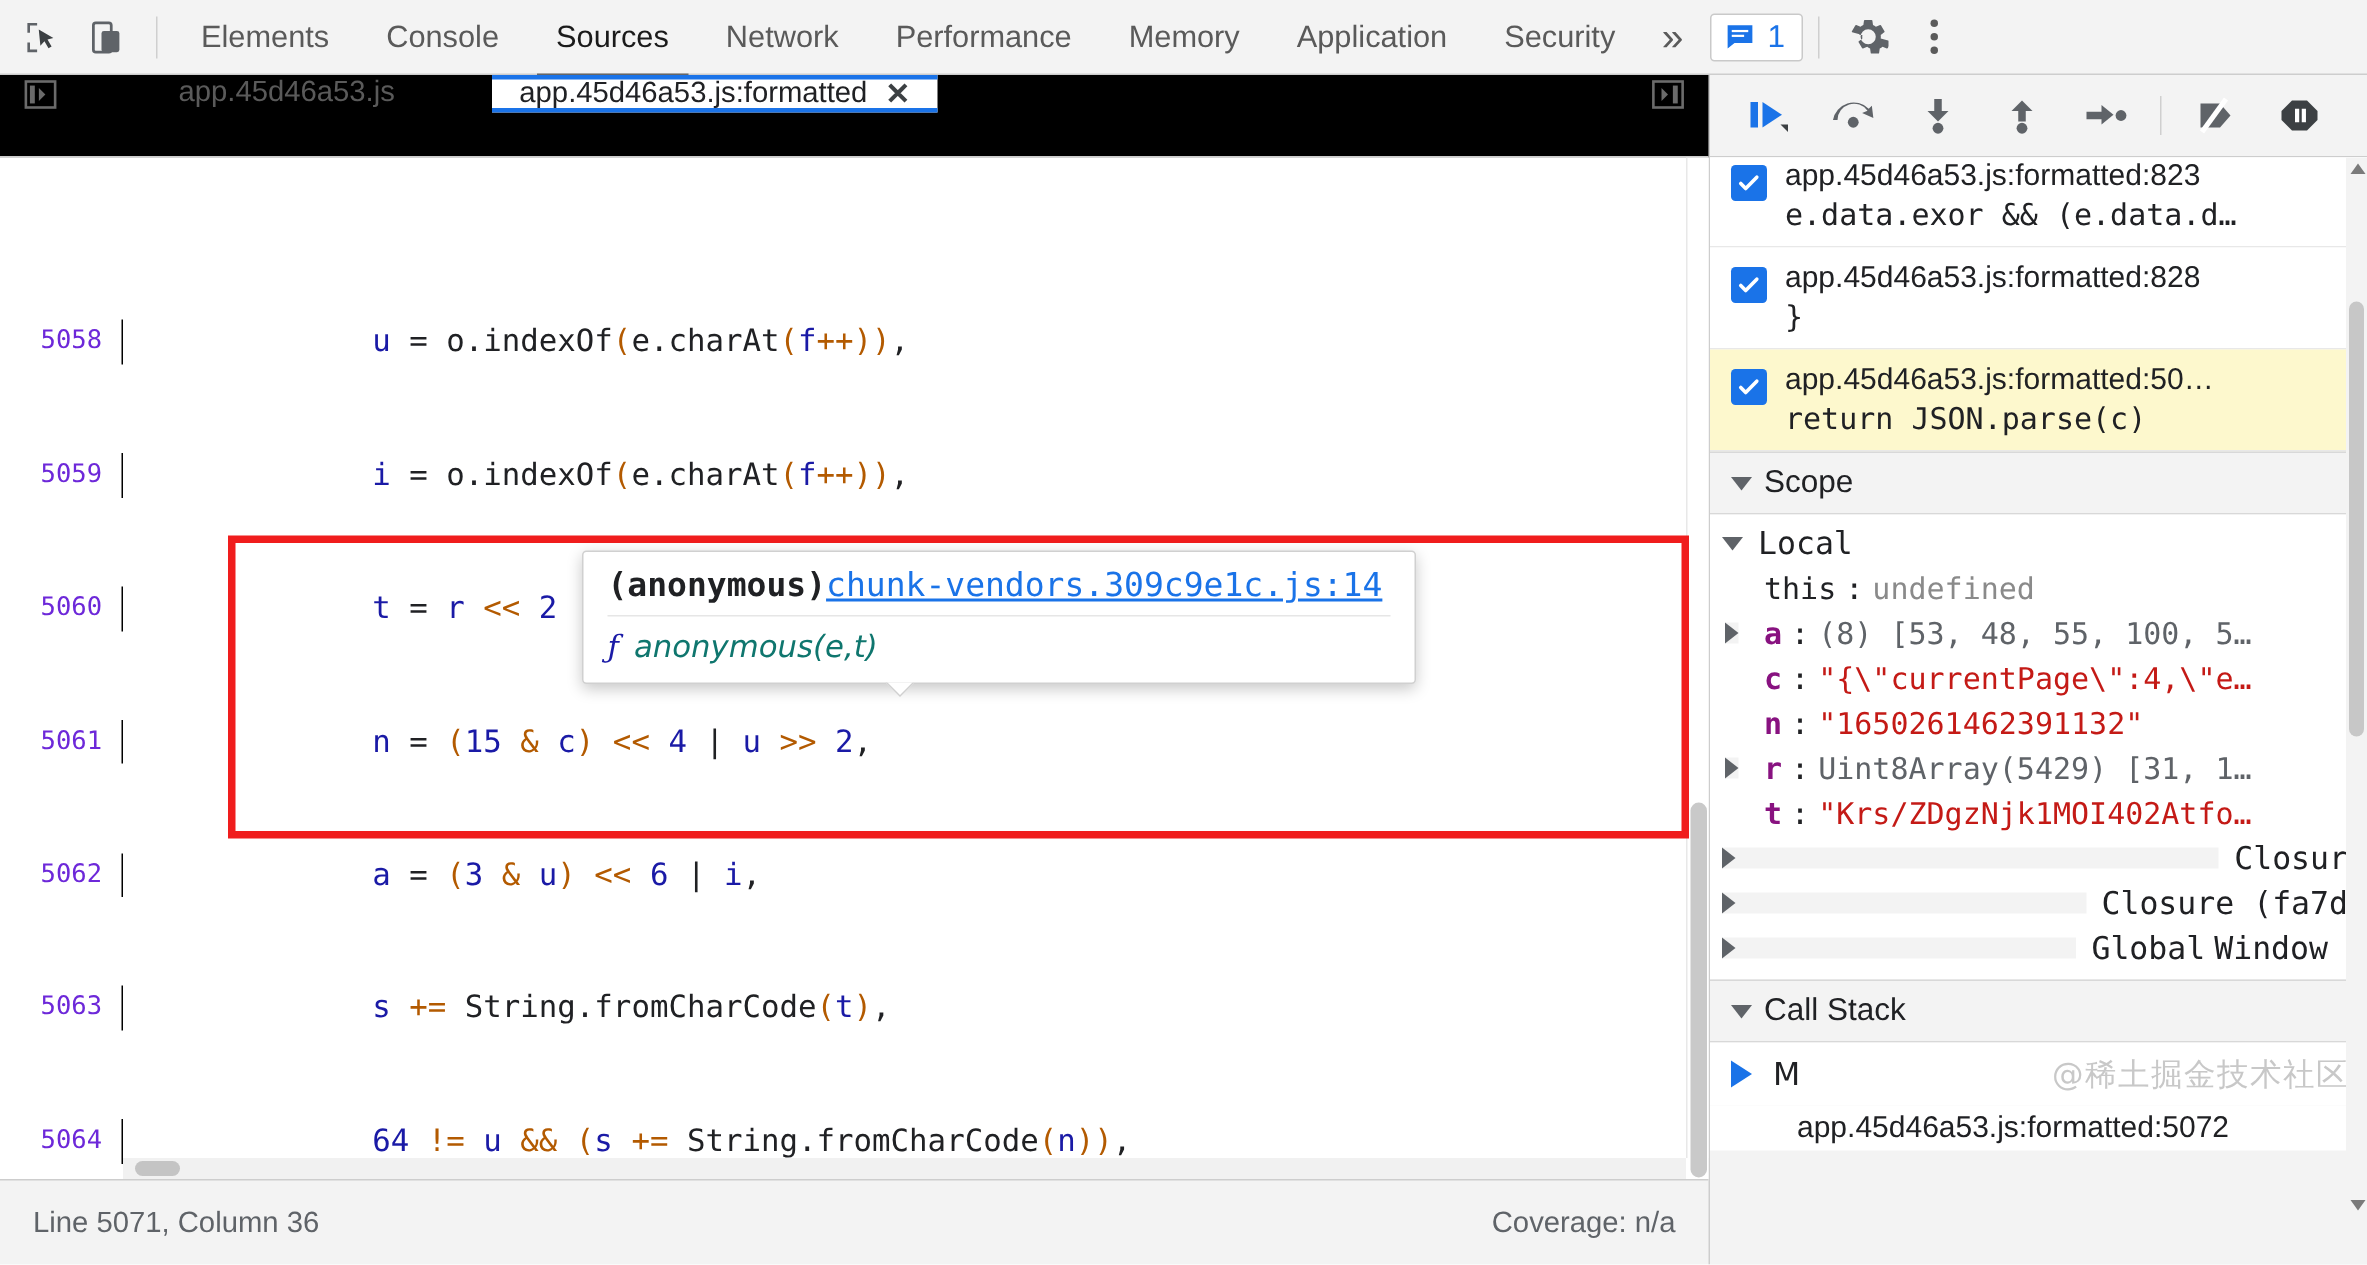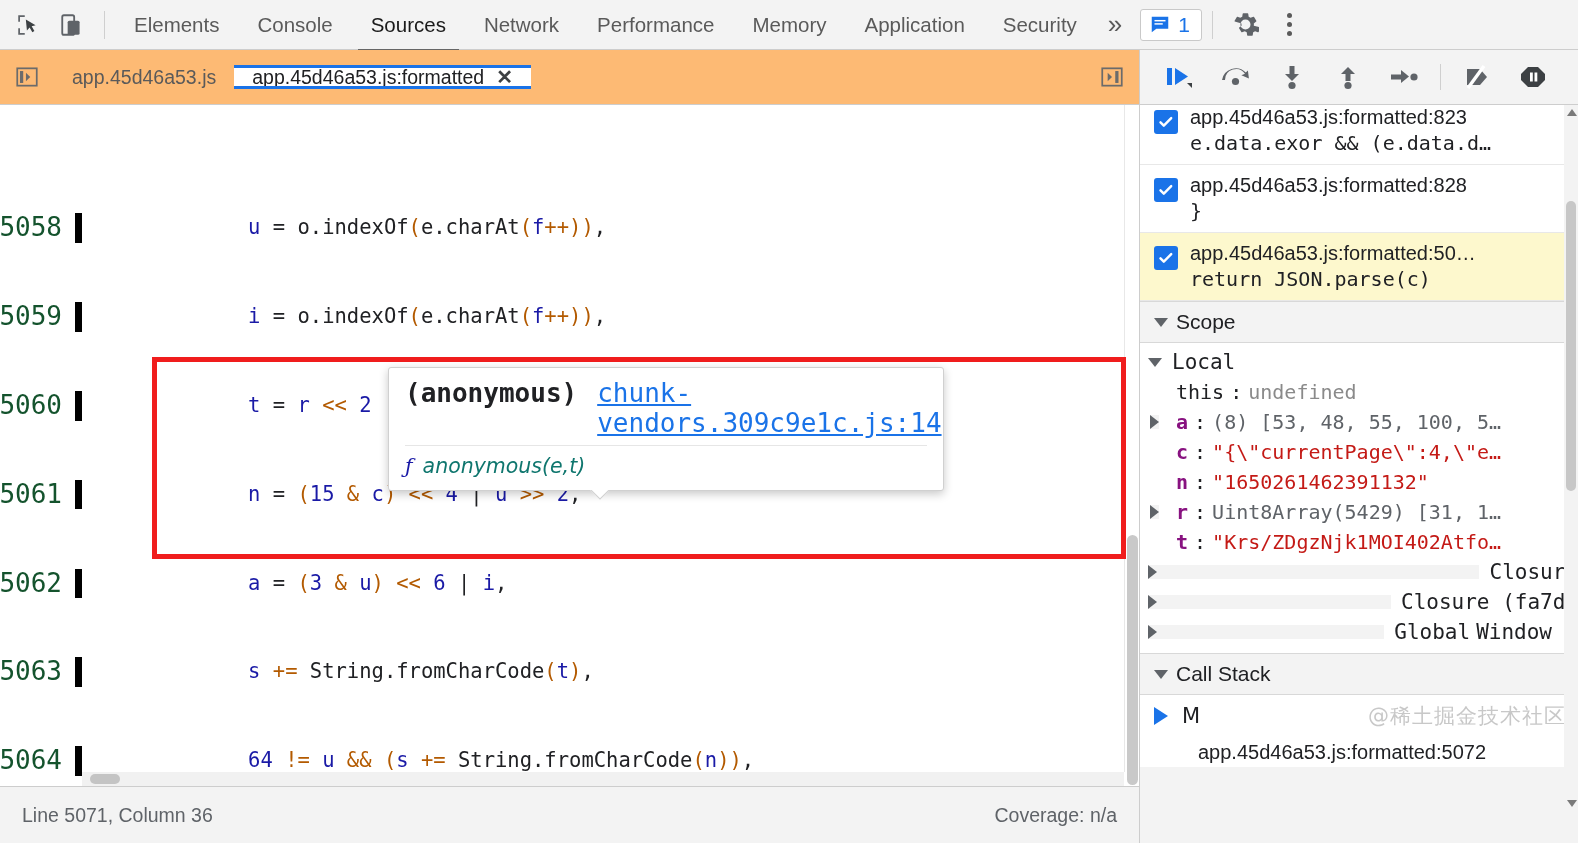--- a/index.html
+++ b/index.html
@@ -59,24 +59,25 @@
   .left { width: 1139px; min-width: 1139px; display: flex; flex-direction: column; background:#fff; }
   .right {
     flex: 1; display: flex; flex-direction: column;
     border-left: 1px solid #cdcdcd; background: #f3f3f3;
     min-width: 0;
   }
 
   
   .filetabs {
     height: 55px; min-height: 55px;
-    background: #fdba74;
+    background: #000000;
     border-bottom: 1px solid #cdcdcd;
-    display: flex; align-items: center;
+    display: flex; align-items: flex-start;
     position: relative;
+    gap: 47px;
   }
   .navbtn {
     width: 54px; display: flex; align-items: center; justify-content: center;
     cursor: pointer; flex: none;
   }
   .ftab {
     display: flex; align-items: center; gap: 12px;
     padding: 0 18px; font-size: 19.5px; color: #5a5a5a;
     cursor: pointer; white-space: nowrap; position: relative;
   }
@@ -96,22 +97,22 @@
     font-family: "DejaVu Sans Mono", monospace;
     font-size: 20.5px; line-height: 29.6px;
     color: #202124;
     white-space: pre;
   }
   .ln {
     position: relative; height: 29.6px; display: flex; align-items: center;
   }
   .gut {
     width: 82px; min-width: 82px; text-align: right; padding-right: 13px;
-    color: #14532d; font-size: 26px;
-    border-right: 7px solid #000000; height: 29.6px; display: flex;
+    color: #6d28d9; font-size: 17px;
+    border-right: 1px solid #000000; height: 29.6px; display: flex;
     align-items: center; justify-content: flex-end; flex: none;
     background: #fff;
   }
   .src { padding-left: 18px; flex: 1; min-width: 0; overflow: hidden; }
   .num { color: #1a1aa6; }
   .op  { color: #b35a00; }
   .id  { color: #202124; }
   .var { color: #1a1aa6; }
   .plain { color: #202124; }
 
@@ -127,23 +128,23 @@
   .popover {
     position: absolute;
     background: #fff;
     border: 1px solid #d0d0d0;
     box-shadow: 0 3px 10px rgba(0,0,0,.22);
     border-radius: 3px;
     z-index: 40;
     padding: 10px 16px 12px 16px;
   }
   .pop-row1 {
-    display: flex; align-items: baseline; gap: 20px;
+    display: flex; align-items: baseline; 
     font-family: "DejaVu Sans Mono", monospace;
-    font-size: 26px;
+    font-size: 22px;
     border-bottom: 1px solid #e6e6e6;
     padding-bottom: 7px;
   }
   .pop-anon { font-weight: bold; color: #202124; }
   .pop-link { color: #1a73e8; text-decoration: underline; cursor: pointer; }
   .pop-row2 {
     display: flex; align-items: baseline; gap: 10px;
     font-size: 20.5px; font-style: italic; padding-top: 8px;
     font-family: "DejaVu Sans", sans-serif;
   }

